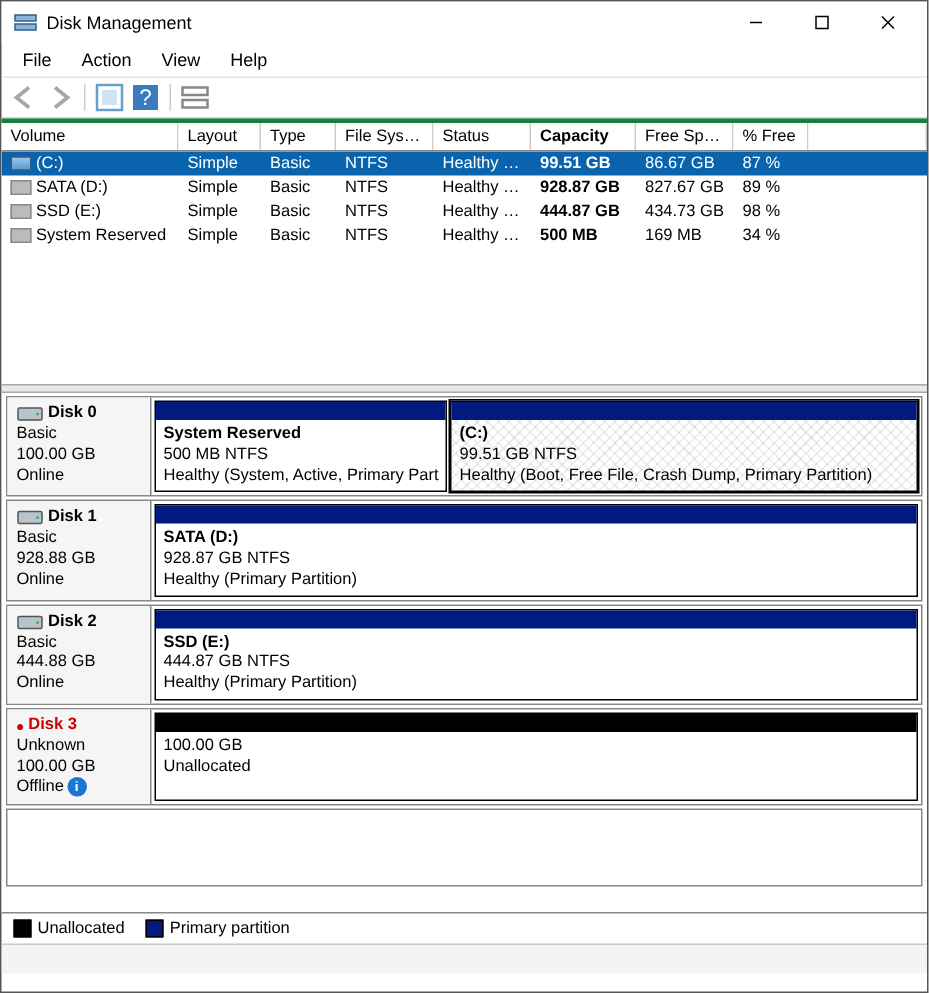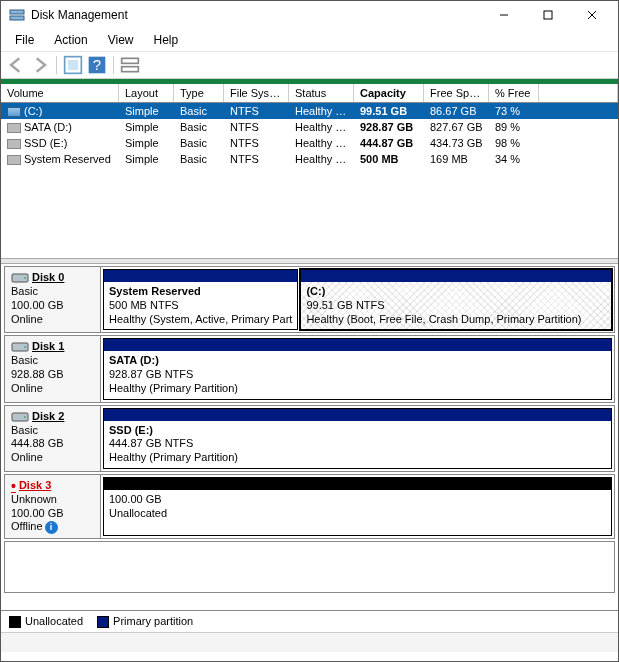--- a/index.html
+++ b/index.html
@@ -30,39 +30,39 @@
   .winbtn svg{width:10px;height:10px;stroke:#000;stroke-width:1;fill:none;}
   
   .menubar { display:flex; gap:4px; padding:2px 6px; font-size:12px; border-bottom: 1px solid #e5e5e5; text-align: center;}
   .menubar span{ padding:2px 8px;}
   
   .toolbar { display:flex; align-items:center; gap:2px; padding:2px 4px; border-bottom:1px solid #d0d0d0;}
   .tbtn { width:22px; height:22px; border:1px solid transparent; display:flex;align-items:center;justify-content:center; background:#fff;}
   .tbtn.disabled svg *{opacity:.35;}
   .tsep{ width:1px; height:18px; background:#ccc; margin:0 3px;}
   
-  .voltable{ border-top:5px solid #15803d;}
+  .voltable{ border-top:3px solid #15803d;}
   .vthead{ display:flex; background:#fff; border-bottom:1px solid #888;}
   .vth{ padding:3px 6px; border-right:1px solid #ccc; font-size:11px; background:#fff; white-space:nowrap; overflow:hidden; text-overflow:ellipsis;}
   .vtbody{min-height:155px; background:#fff;}
   .vtrow{ display:flex; height:16px; align-items:center;}
   .vtrow.selected{ background:#0a64ad; color:#fff;}
   .vtd{ padding:0 6px; white-space:nowrap; overflow:hidden; text-overflow:ellipsis;}
   .vol-ic{ display:inline-block; width:14px; height:10px; margin-right:3px; vertical-align:middle;}
   .vol-ic.drive{ background:linear-gradient(#9cc7e8,#5a9bd4); border:1px solid #2e5f8a; border-radius:1px;}
   .vol-ic.simple{ background:#bbb; border:1px solid #888;}
   .c0{width:118px;} .c1{width:55px;} .c2{width:50px;} .c3{width:65px;} .c4{width:65px;} .c5{width:70px;font-weight:bold;} .c6{width:65px;} .c7{width:50px;} .c8{flex:1;}
   
   .splitter{ height:6px; background:#e8e8e8; border-top:1px solid #aaa; border-bottom:1px solid #aaa;}
   
   .diskpanel{ height:346px; overflow:hidden; background:#fff;}
   .diskrow{ display:flex; border:1px solid #888; margin:2px 3px; min-height:64px;}
   .diskrow.short{min-height:52px;}
   .diskhdr{ width:96px; padding:4px 6px; border-right:1px solid #888; background:#f5f5f5; font-size:11px; line-height:1.25;}
-  .diskhdr .dn{font-weight:bold; display:flex; align-items:center; gap:3px;text-decoration:underline;}
+  .diskhdr .dn{font-weight:bold; display:flex; align-items:center; gap:3px;}
   .diskhdr.err .dn{color:#c00;}
   .diskbody{ flex:1; padding:2px; display:flex; gap:2px; position:relative;}
   .part{ border:1px solid #000; display:flex; flex-direction:column;}
   .part .cap{ height:12px;}
   .part .info{ flex:1; padding:3px 5px; font-size:11px; line-height:1.25; white-space:nowrap; overflow:hidden;}
   .part .info .pn{font-weight:bold;}
   .cap.navy{ background:#001a80;}
   .cap.black{ background:#000;}
   .part.hatched .info{
     background-image: repeating-linear-gradient(45deg, rgba(0,0,0,0) 0 4px, rgba(0,0,0,0.08) 4px 5px),
@@ -163,21 +163,21 @@
   </div>
   <div class="vtbody">
     <div class="vtrow selected">
       <div class="vtd c0"><span class="vol-ic drive"></span><span>(C:)</span></div>
       <div class="vtd c1">Simple</div>
       <div class="vtd c2">Basic</div>
       <div class="vtd c3">NTFS</div>
       <div class="vtd c4">Healthy (B...</div>
       <div class="vtd c5">99.51 GB</div>
       <div class="vtd c6">86.67 GB</div>
-      <div class="vtd c7">73 %</div>
+      <div class="vtd c7">87 %</div>
     </div>
     <div class="vtrow">
       <div class="vtd c0"><span class="vol-ic simple"></span><span>SATA (D:)</span></div>
       <div class="vtd c1">Simple</div>
       <div class="vtd c2">Basic</div>
       <div class="vtd c3">NTFS</div>
       <div class="vtd c4">Healthy (P...</div>
       <div class="vtd c5">928.87 GB</div>
       <div class="vtd c6">827.67 GB</div>
       <div class="vtd c7">89 %</div>

